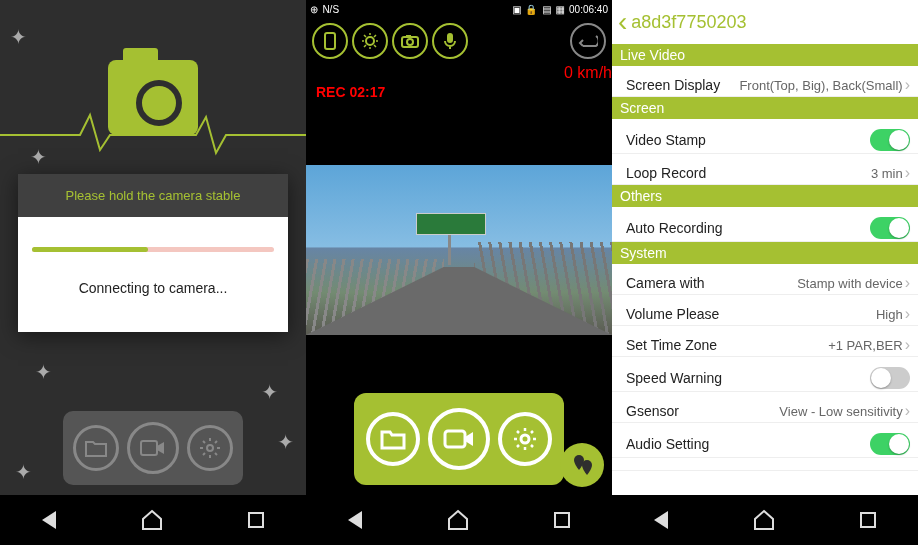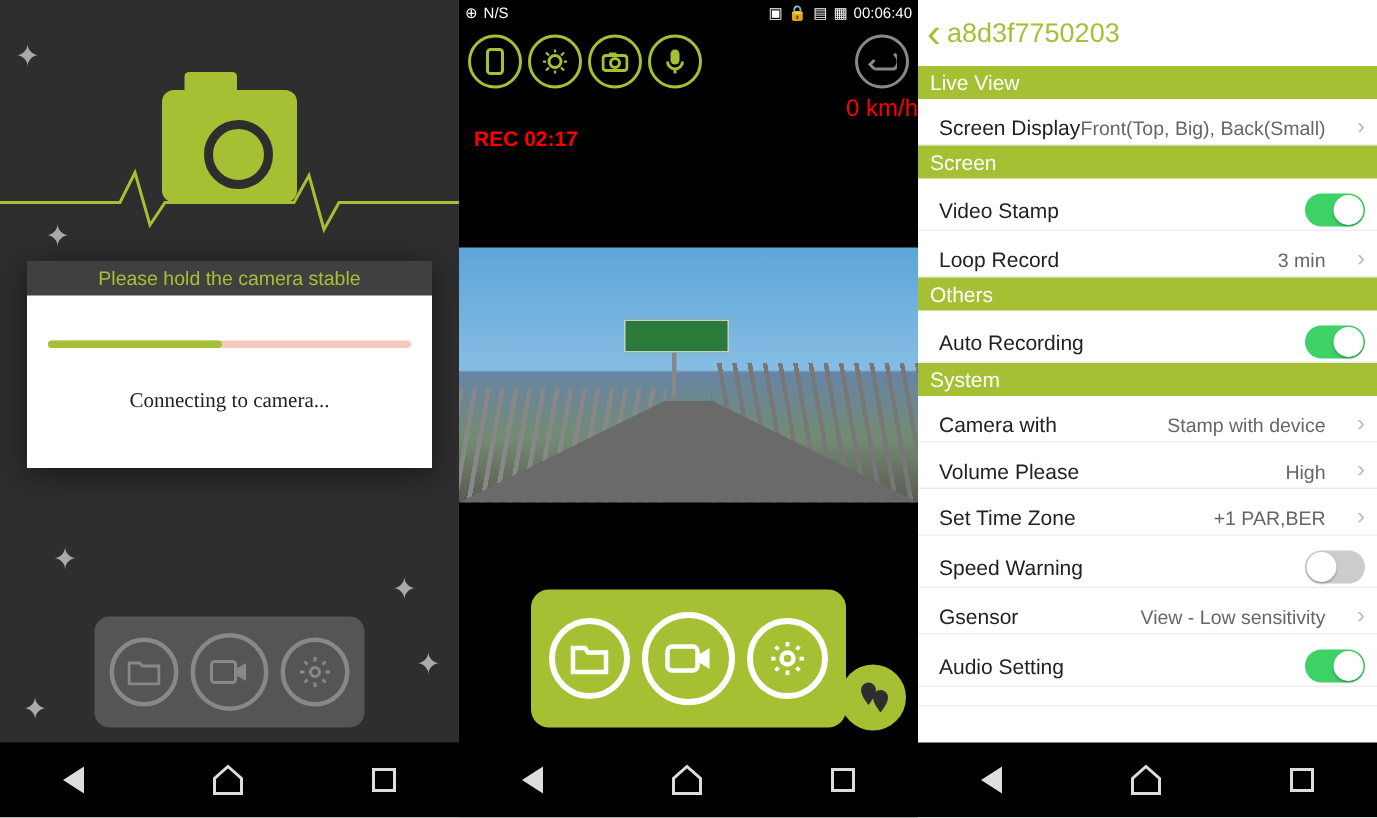--- a/index.html
+++ b/index.html
@@ -43,28 +43,28 @@
   }
   .sp1{top:25px;left:10px;} .sp2{top:145px;left:30px;}
   .sp3{top:360px;left:35px;} .sp4{top:460px;left:15px;}
   .sp5{top:380px;right:28px;} .sp6{top:430px;right:12px;}
   .s1 .modal {
     position:absolute; top:174px; left:18px; right:18px;
     background:#fff; box-shadow:0 4px 20px rgba(0,0,0,.5);
   }
   .s1 .modal-head {
     background:#404040; color:#a5c032; text-align:center;
-    padding:4px 4px; font-size:13px;
+    padding:14px 4px; font-size:13px;
   }
   .s1 .modal-body { padding:30px 14px 36px; text-align:center; }
   .s1 .prog-track {
     height:5px; background:#f4c7c0; border-radius:3px; margin-bottom:28px;
   }
   .s1 .prog-fill { height:100%; width:48%; background:#a5c032; border-radius:3px; }
-  .s1 .modal-msg { font-size:14px; color:#222;font-family:Liberation Serif, serif; }
+  .s1 .modal-msg { font-size:14px; color:#222; }
   .s1 .dock {
     position:absolute; bottom:60px; left:50%; transform:translateX(-50%);
     width:180px; height:74px; background:#555; border-radius:10px;
     display:flex; align-items:center; justify-content:space-around; padding:0 6px;
   }
   .dock .dbtn {
     width:46px; height:46px; border:3px solid #888; border-radius:50%;
     display:flex;align-items:center;justify-content:center; color:#888;
   }
   .dock .dbtn.center { width:52px; height:52px; }
@@ -124,21 +124,21 @@
   }
   
   .s3 { background:#fff; font-size:14px; }
   .s3 .hdr{height:44px;display:flex;align-items:center;padding:0 6px;color:#a5c032;font-size:18px;}
   .s3 .hdr .chev{font-size:28px;margin-right:4px;font-weight:200;}
   .s3 .section{background:#a5c032;color:#fff;padding:3px 8px;font-size:14px;}
   .s3 .row{
     display:flex;align-items:center;justify-content:space-between;
     padding:10px 8px 2px 14px;color:#222;border-bottom:1px solid #eee;
   }
-  .s3 .row .val{color:#666;display:flex;align-items:center;gap:21px;font-size:13px;}
+  .s3 .row .val{color:#666;display:flex;align-items:center;gap:2px;font-size:13px;}
   .s3 .row .chev2{color:#bbb;font-size:16px;}
   .toggle{width:40px;height:22px;border-radius:11px;position:relative;}
   .toggle.on{background:#3dd265;}
   .toggle.off{background:#ccc;}
   .toggle .knob{position:absolute;top:1px;width:20px;height:20px;background:#fff;border-radius:50%;box-shadow:0 1px 2px rgba(0,0,0,.3);}
   .toggle.on .knob{right:1px;}
   .toggle.off .knob{left:1px;}
   svg { display:block; }
 </style>
 </head>
@@ -284,21 +284,21 @@
     <div class="nav-sq"></div>
   </div>
 </div>
 
 <div class="screen s3">
   <div class="hdr">
     <span class="chev">‹</span>
     <span>a8d3f7750203</span>
   </div>
 
-  <div class="section">Live View</div>
+  <div class="section">Live Video</div>
   <div class="row">
     <span>Screen Display</span>
     <span class="val">
         <span>Front(Top, Big), Back(Small)</span>
         <span class="chev2">›</span>
       </span>
   </div>
 
   <div class="section">Screen</div>
   <div class="row">

